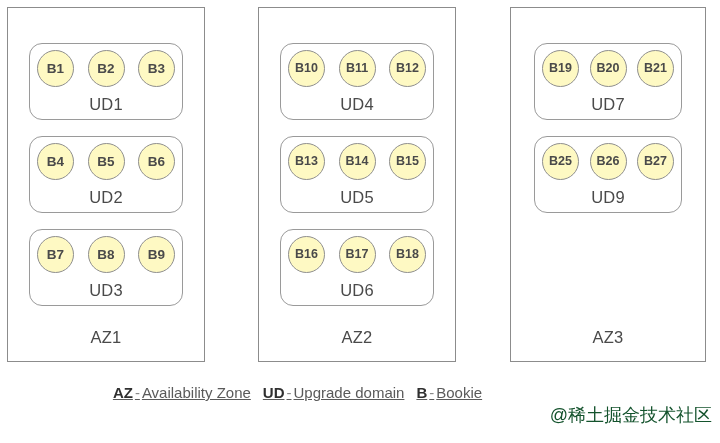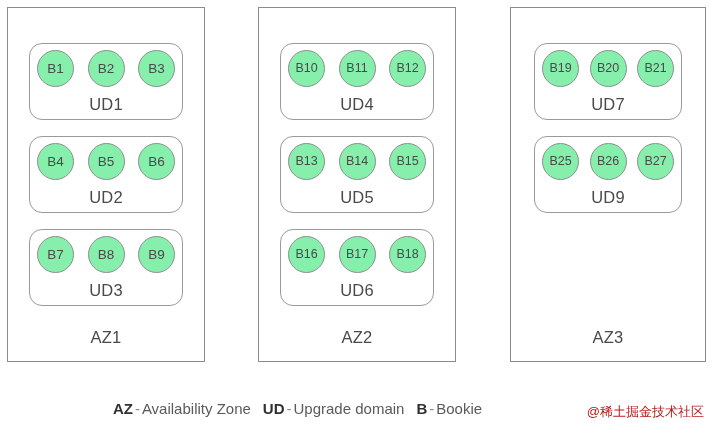--- a/index.html
+++ b/index.html
@@ -85,67 +85,69 @@
     display: flex;
     justify-content: space-between;
     align-items: center;
   }
 
   .bookie {
     width: 37px;
     height: 37px;
     border: 1.5px solid #8f8f8f;
     border-radius: 50%;
-    background: #86efac;
+    background: #fef9c3;
     display: flex;
     align-items: center;
     justify-content: center;
     font-size: 13.5px;
     color: #4a4a4a;
     box-sizing: border-box;
     flex: 0 0 auto;
+    font-weight: bold;
   }
   .bookie.wide { font-size: 12.5px; text-align: right; }
 
   .ud-label {
     position: absolute;
     left: 0;
     right: 0;
     bottom: 5px;
     text-align: center;
     font-size: 16.5px;
     color: #4a4a4a;
     letter-spacing: 0.2px;
   }
 
   
   .legend {
     position: absolute;
     left: 0;
-    top: 400px;
+    top: 384px;
     width: 595px;
     text-align: center;
     font-size: 15px;
     color: #5a5a5a;
     white-space: nowrap;
+    text-decoration: underline;
   }
   .legend .grp { margin: 0 6px; }
   .legend .abbr {
     font-weight: bold;
     color: #303030;
   }
   .legend .dash { color: #8a8a8a; margin: 0 2px; }
   .legend .desc { color: #5a5a5a; }
 
   .watermark {
     position: absolute;
-    right: 16px;
+    right: 8px;
     top: 403px;
-    font-size: 13px;
-    color: #b91c1c;
+    font-size: 18px;
+    color: #14532d;
     white-space: nowrap;
     pointer-events: none;
   }
 </style>
 </head>
 <body>
 
 <div id="diagram">
 
   <div class="az-row">

